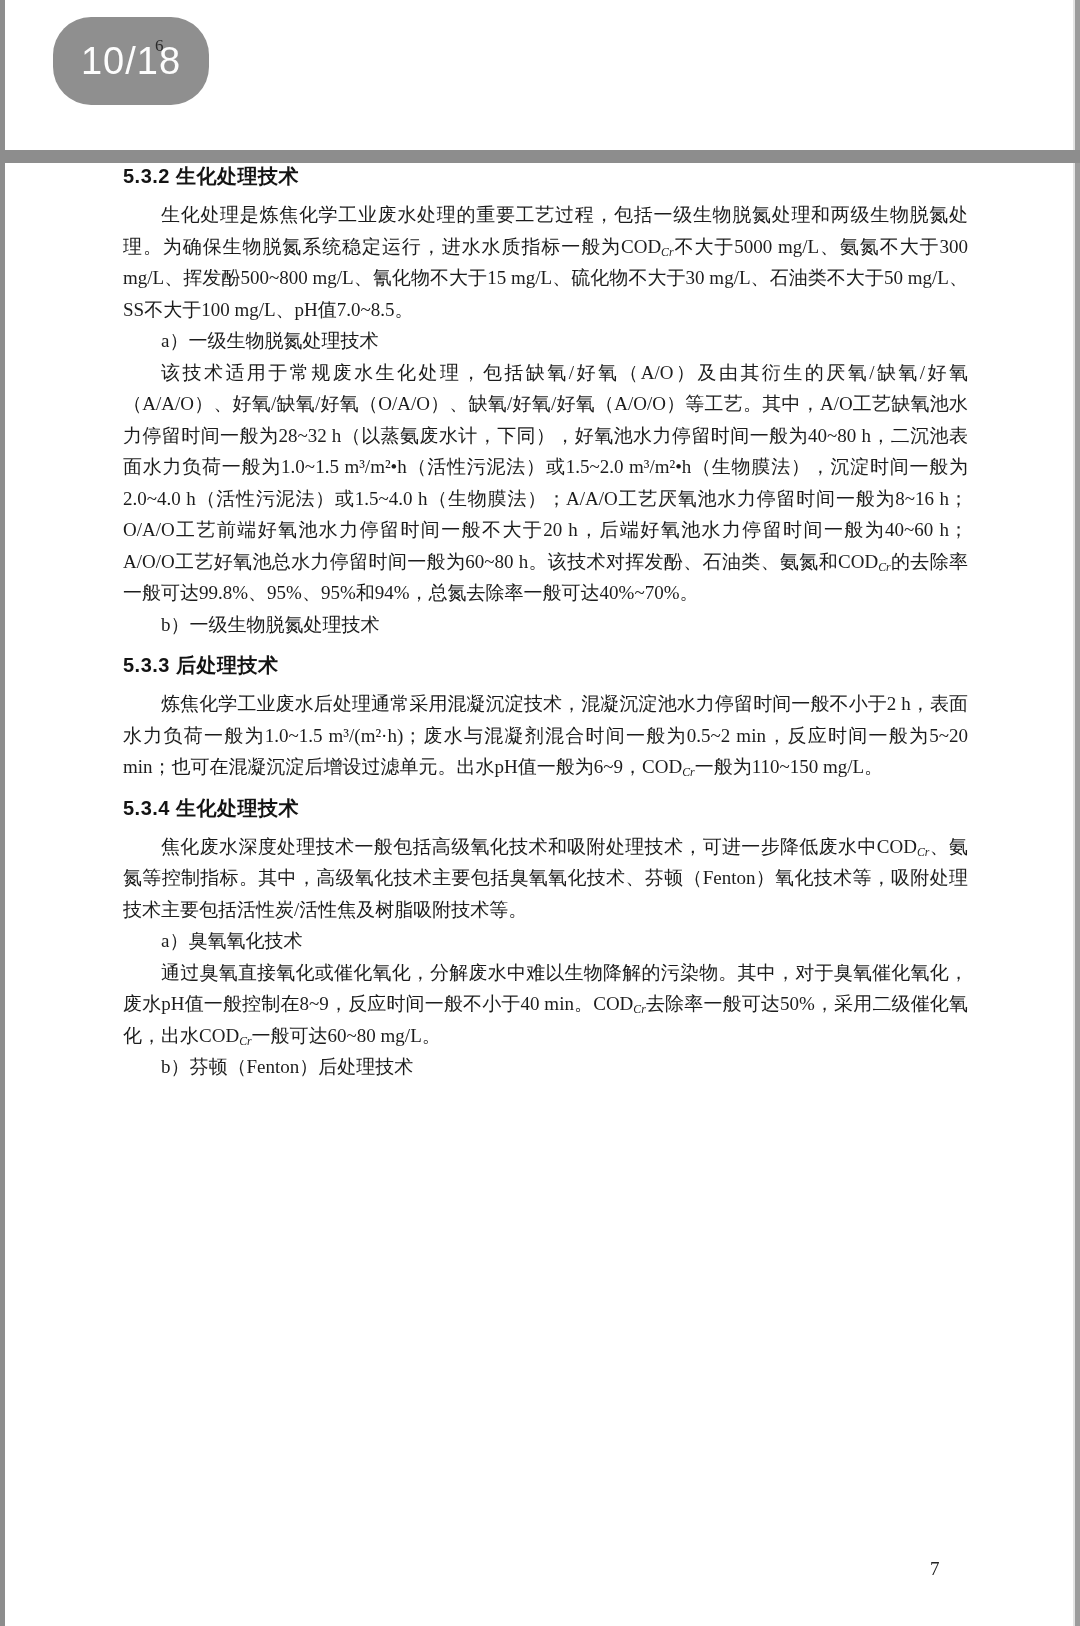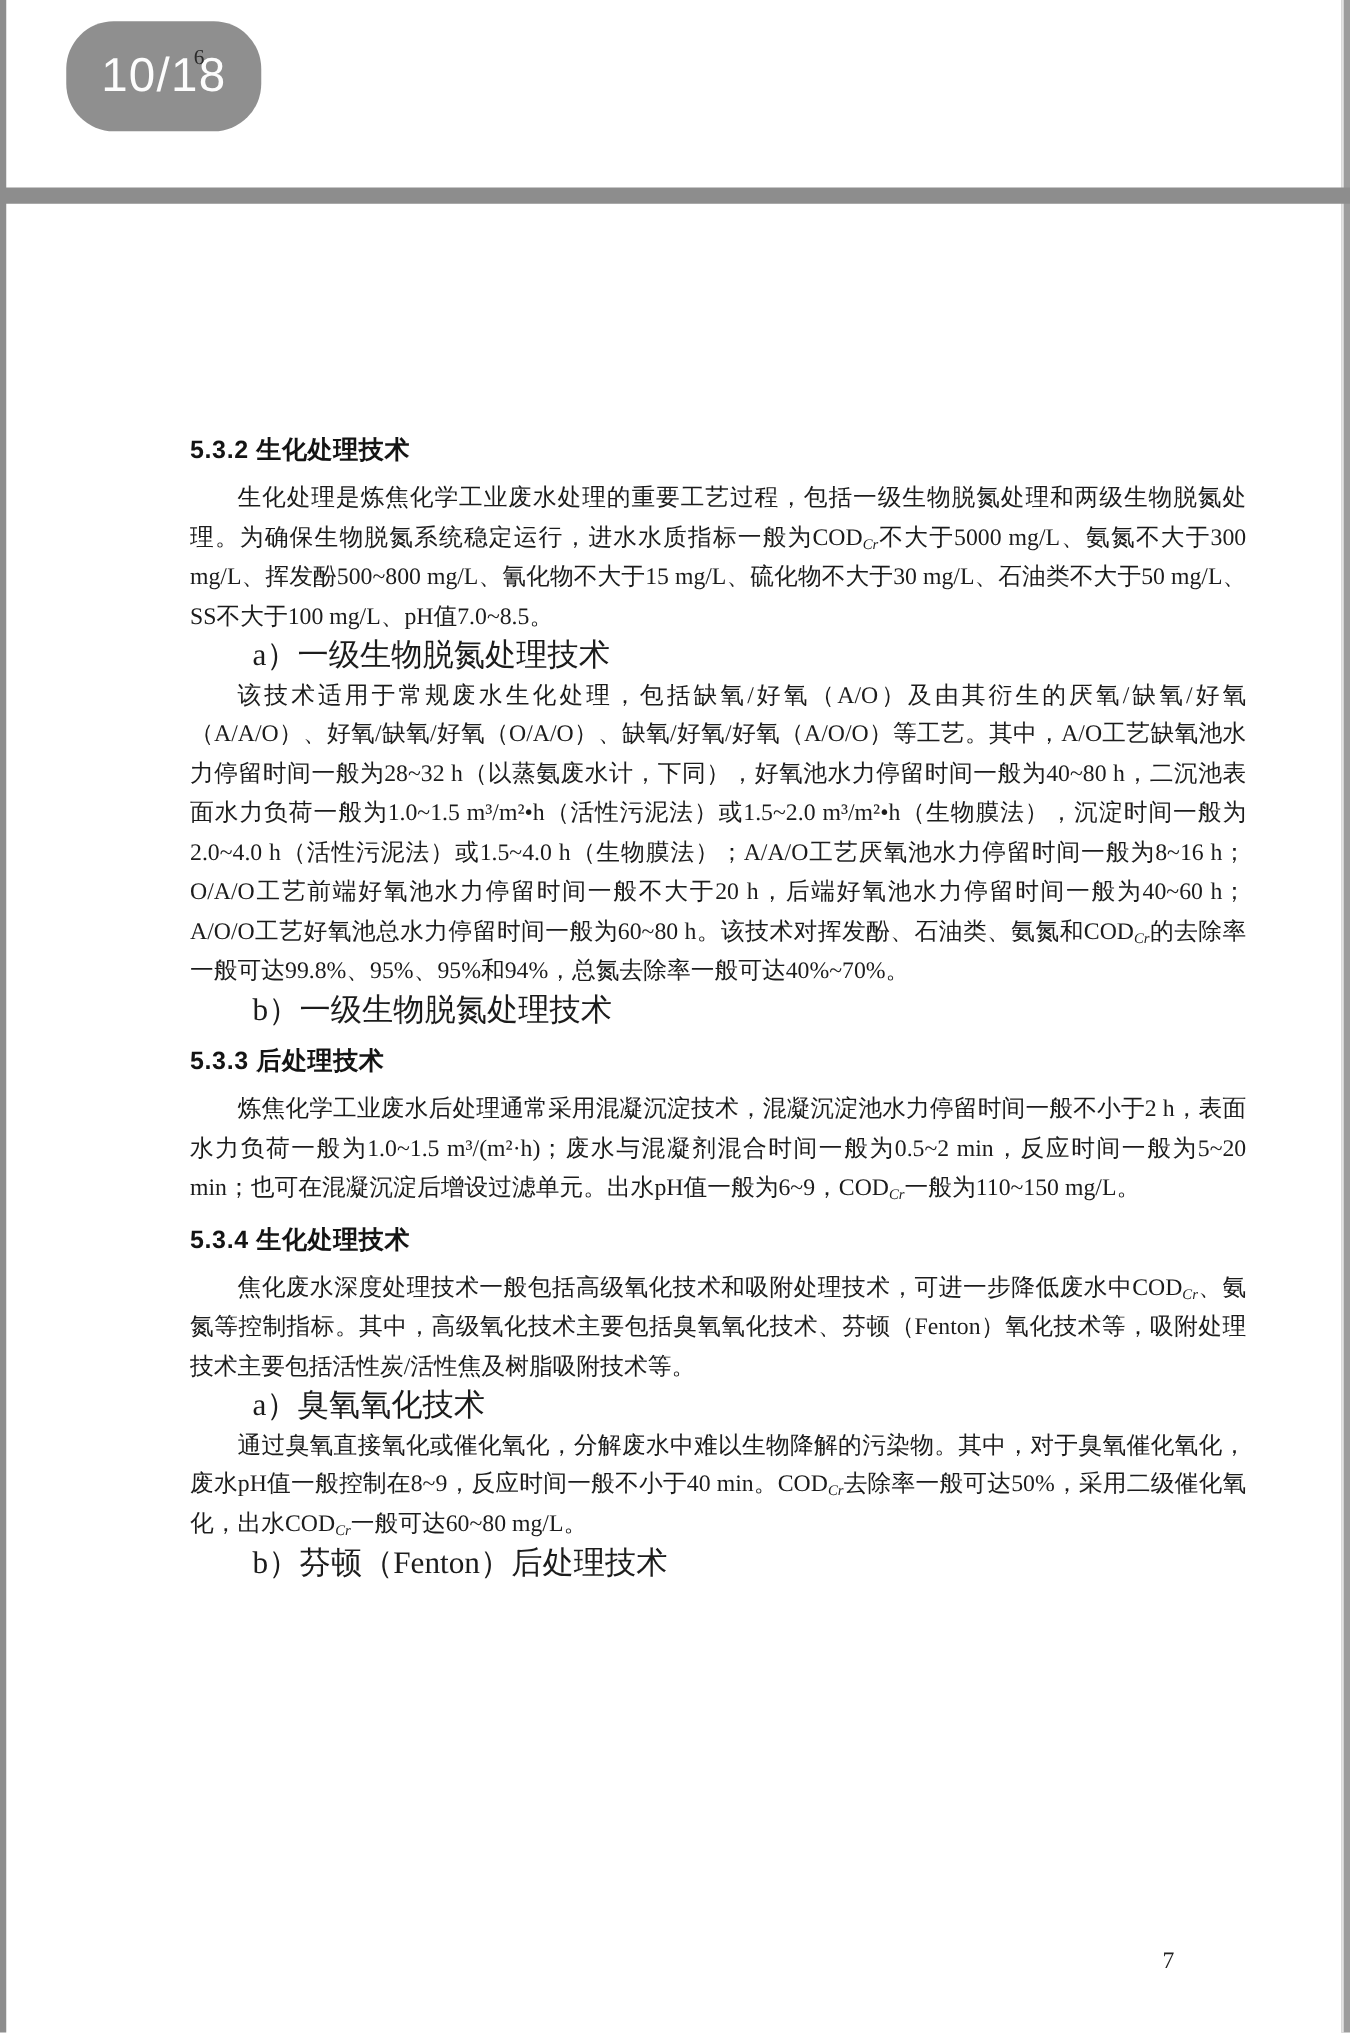--- a/index.html
+++ b/index.html
@@ -41,41 +41,39 @@
     font-size: 17px; color: #2b2b2b; z-index: 4;
     font-family: "Liberation Serif", serif;
   }
   
   .doc-page {
     position: absolute; left: 5px; top: 163px; right: 9px; bottom: 0;
     background: #ffffff; z-index: 0;
   }
   .doc-content {
     position: absolute; left: 118px; top: 0; width: 845px;
-    padding-top: 184px;
     color: #1c1c1c;
-    margin-left: 29px;
   }
   .sec-heading {
     font-family: "Liberation Sans", sans-serif;
     font-weight: bold;
     font-size: 20px; line-height: 26px;
     margin: 12px 0 10px 0;
     color: #141414;
     letter-spacing: 0.5px;
   }
   .sec-heading:first-child { margin-top: 0; }
   .paragraph {
     font-size: 19px; line-height: 31.5px;
     text-align: justify;
     text-indent: 2em;
     margin: 0;
   }
   .sub-item {
-    font-size: 25px; line-height: 31.5px;
+    font-size: 19px; line-height: 31.5px;
     text-indent: 2em;
     margin: 0;
   }
   sub { font-size: 0.62em; vertical-align: -0.28em; line-height: 0; font-style: italic; }
   .page-number {
     position: absolute; left: 925px; top: 1395px;
     font-size: 19px; color: #222222;
   }
 </style>
 </head>

